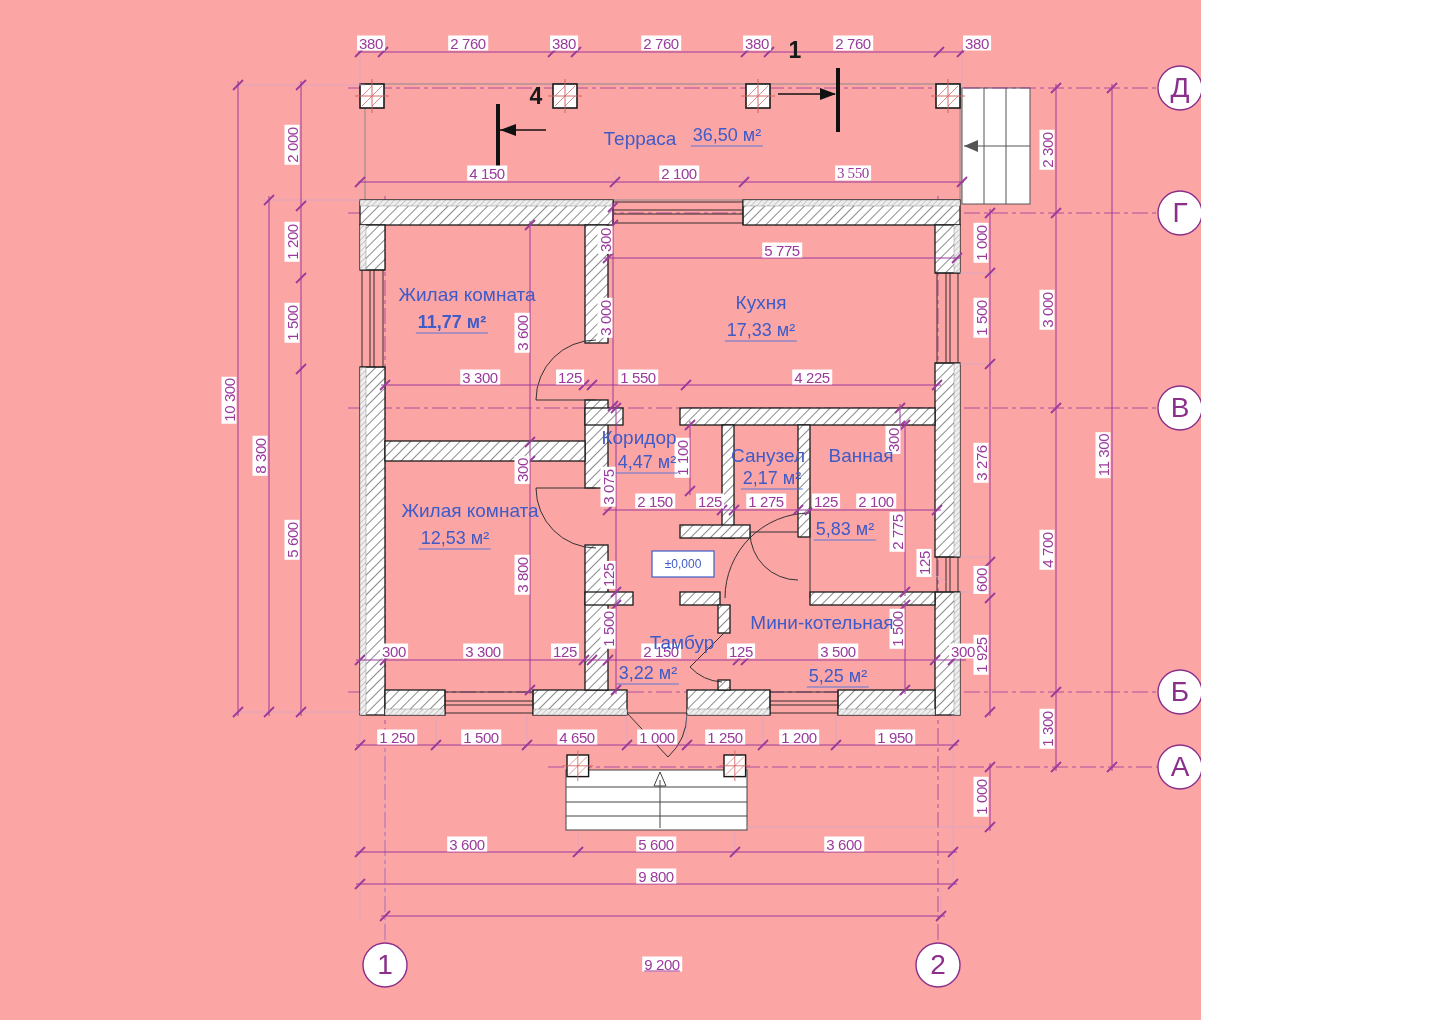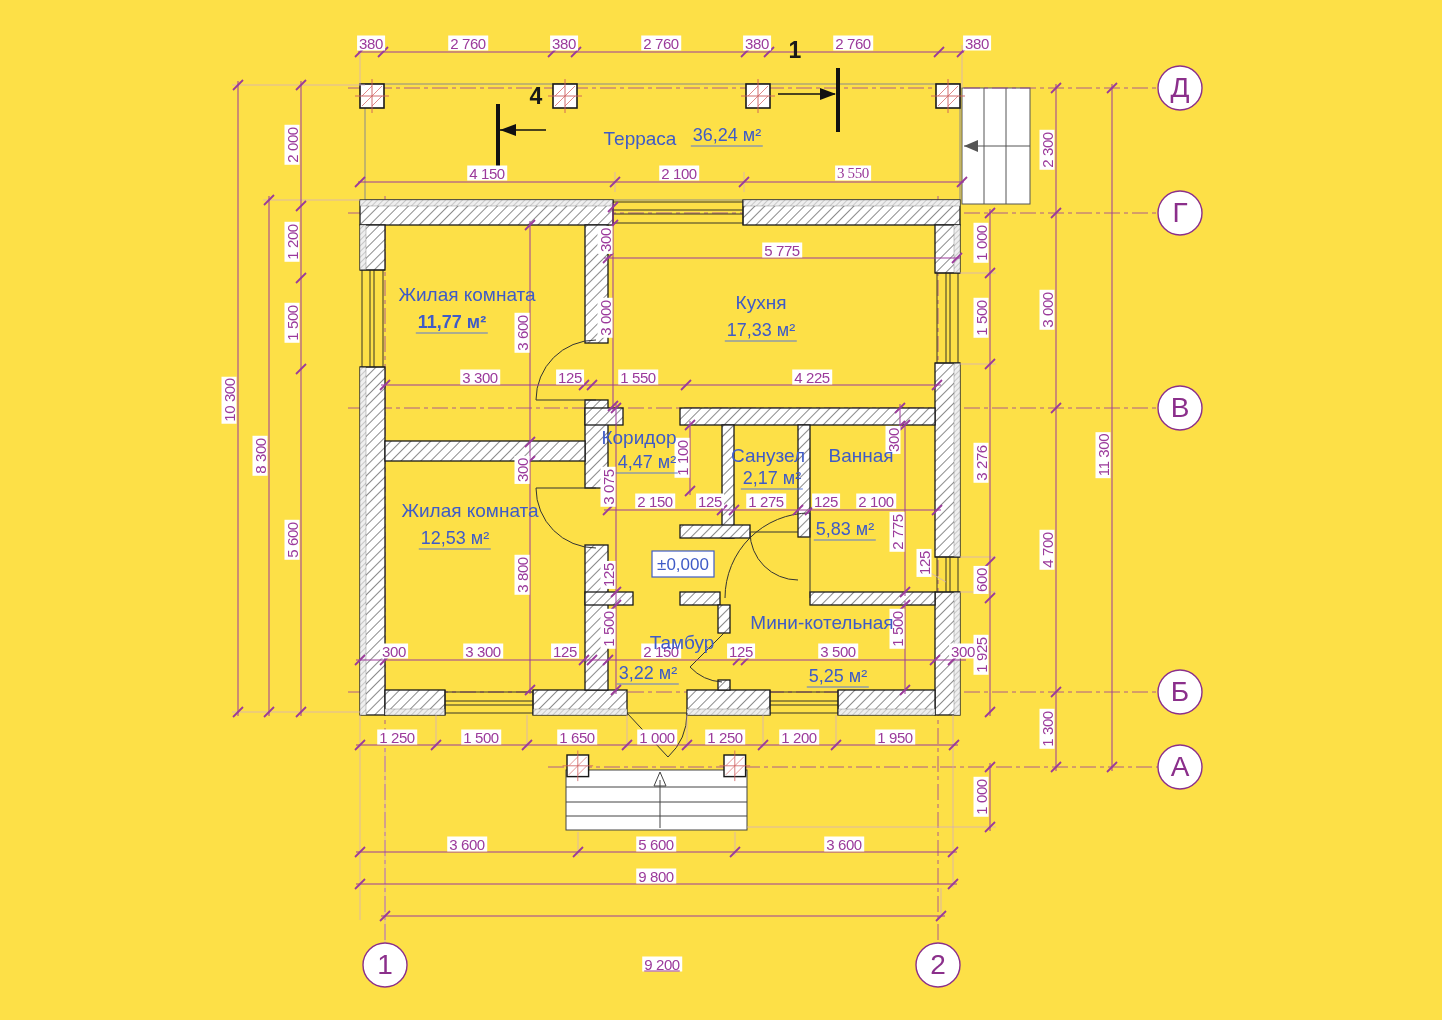--- a/index.html
+++ b/index.html
@@ -1,27 +1,27 @@
 <!DOCTYPE html>
 <html style="--dim: #9b3a9b; --axis: #8b2f8b; --room: #3f5bc7; --runderline: #5a79d6;"><head>
 <meta charset="utf-8">
 <style>
   html,body{margin:0;padding:0;background:#fff;}
-  #plan{position:relative;width:1442px;height:1020px;background:#fde047;overflow:hidden;
+  #plan{position:relative;width:1201px;height:1020px;background:#fca5a5;overflow:hidden;
         font-family:"Liberation Sans",sans-serif;}
   #plan svg{position:absolute;left:0;top:0;}
   #labels{position:absolute;left:0;top:0;width:100%;height:100%;}
   .lbl{position:absolute;transform:translate(-50%,-50%);white-space:nowrap;line-height:1;}
   .rot{transform:translate(-50%,-50%) rotate(-90deg);}
   .dim{font-size:15px;color:var(--dim);letter-spacing:-0.4px;background:#fff;padding:0 2px;}
   .room{font-size:19px;color:var(--room);background:transparent;}
   .area{font-size:18px;color:var(--room);border-bottom:1.5px solid var(--runderline);padding:0 2px 2px;}
   .axis{font-size:28px;color:var(--axis);}
   .sec{font-size:23px;color:#1a1a1a;font-weight:bold;}
-  .level{font-size:17px;color:var(--room);}
+  .level{font-size:12px;color:var(--room);}
 </style>
 </head>
 <body>
 
 <div id="plan">
 <svg width="1442" height="1020" viewBox="0 0 1442 1020">
   <defs>
     <pattern id="ph" width="7" height="7" patternTransform="rotate(45)" patternUnits="userSpaceOnUse">
       <rect width="7" height="7" fill="#fff"></rect>
       <line x1="0" y1="0" x2="0" y2="7" stroke="#2b2b2b" stroke-width="1.1"></line>
@@ -340,21 +340,21 @@
       <div class="lbl dim rot" style="left: 981px; top: 580px;">600</div>
       <div class="lbl dim rot" style="left: 981px; top: 655px;">1 925</div>
       <div class="lbl dim rot" style="left: 981px; top: 797px;">1 000</div>
       <div class="lbl dim rot" style="left: 1047px; top: 150px;">2 300</div>
       <div class="lbl dim rot" style="left: 1047px; top: 310px;">3 000</div>
       <div class="lbl dim rot" style="left: 1047px; top: 550px;">4 700</div>
       <div class="lbl dim rot" style="left: 1047px; top: 729px;">1 300</div>
       <div class="lbl dim rot" style="left: 1103px; top: 455px;">11 300</div>
       <div class="lbl dim" style="left: 397px; top: 737px;">1 250</div>
       <div class="lbl dim" style="left: 481px; top: 737px;">1 500</div>
-      <div class="lbl dim" style="left: 577px; top: 737px;">1 650</div>
+      <div class="lbl dim" style="left: 577px; top: 737px;">4 650</div>
       <div class="lbl dim" style="left: 657px; top: 737px;">1 000</div>
       <div class="lbl dim" style="left: 725px; top: 737px;">1 250</div>
       <div class="lbl dim" style="left: 799px; top: 737px;">1 200</div>
       <div class="lbl dim" style="left: 895px; top: 737px;">1 950</div>
       <div class="lbl dim" style="left: 467px; top: 844px;">3 600</div>
       <div class="lbl dim" style="left: 656px; top: 844px;">5 600</div>
       <div class="lbl dim" style="left: 844px; top: 844px;">3 600</div>
       <div class="lbl dim" style="left: 656px; top: 876px;">9 800</div>
       <div class="lbl dim" style="left: 662px; top: 964px; text-decoration: underline;">9 200</div>
       <div class="lbl dim rot" style="left: 605px; top: 240px;">300</div>
@@ -381,21 +381,21 @@
       <div class="lbl dim rot" style="left: 924px; top: 563px;">125</div>
       <div class="lbl dim rot" style="left: 897px; top: 629px;">1 500</div>
       <div class="lbl dim" style="left: 394px; top: 651px;">300</div>
       <div class="lbl dim" style="left: 483px; top: 651px;">3 300</div>
       <div class="lbl dim" style="left: 565px; top: 651px;">125</div>
       <div class="lbl dim" style="left: 661px; top: 651px;">2 150</div>
       <div class="lbl dim" style="left: 741px; top: 651px;">125</div>
       <div class="lbl dim" style="left: 838px; top: 651px;">3 500</div>
       <div class="lbl dim" style="left: 963px; top: 651px;">300</div>
       <div class="lbl room" style="left: 640px; top: 138px;">Терраса</div>
-      <div class="lbl area" style="left: 727px; top: 136px;">36,24 м²</div>
+      <div class="lbl area" style="left: 727px; top: 136px;">36,50 м²</div>
       <div class="lbl room" style="left: 467px; top: 294px;">Жилая комната</div>
       <div class="lbl area" style="left: 452px; top: 323px; font-weight: bold;">11,77 м²</div>
       <div class="lbl room" style="left: 761px; top: 302px;">Кухня</div>
       <div class="lbl area" style="left: 761px; top: 331px;">17,33 м²</div>
       <div class="lbl room" style="left: 639px; top: 437px;">Коридор</div>
       <div class="lbl area" style="left: 647px; top: 463px;">4,47 м²</div>
       <div class="lbl room" style="left: 768px; top: 455px;">Санузел</div>
       <div class="lbl area" style="left: 772px; top: 479px;">2,17 м²</div>
       <div class="lbl room" style="left: 861px; top: 455px;">Ванная</div>
       <div class="lbl area" style="left: 845px; top: 530px;">5,83 м²</div>

